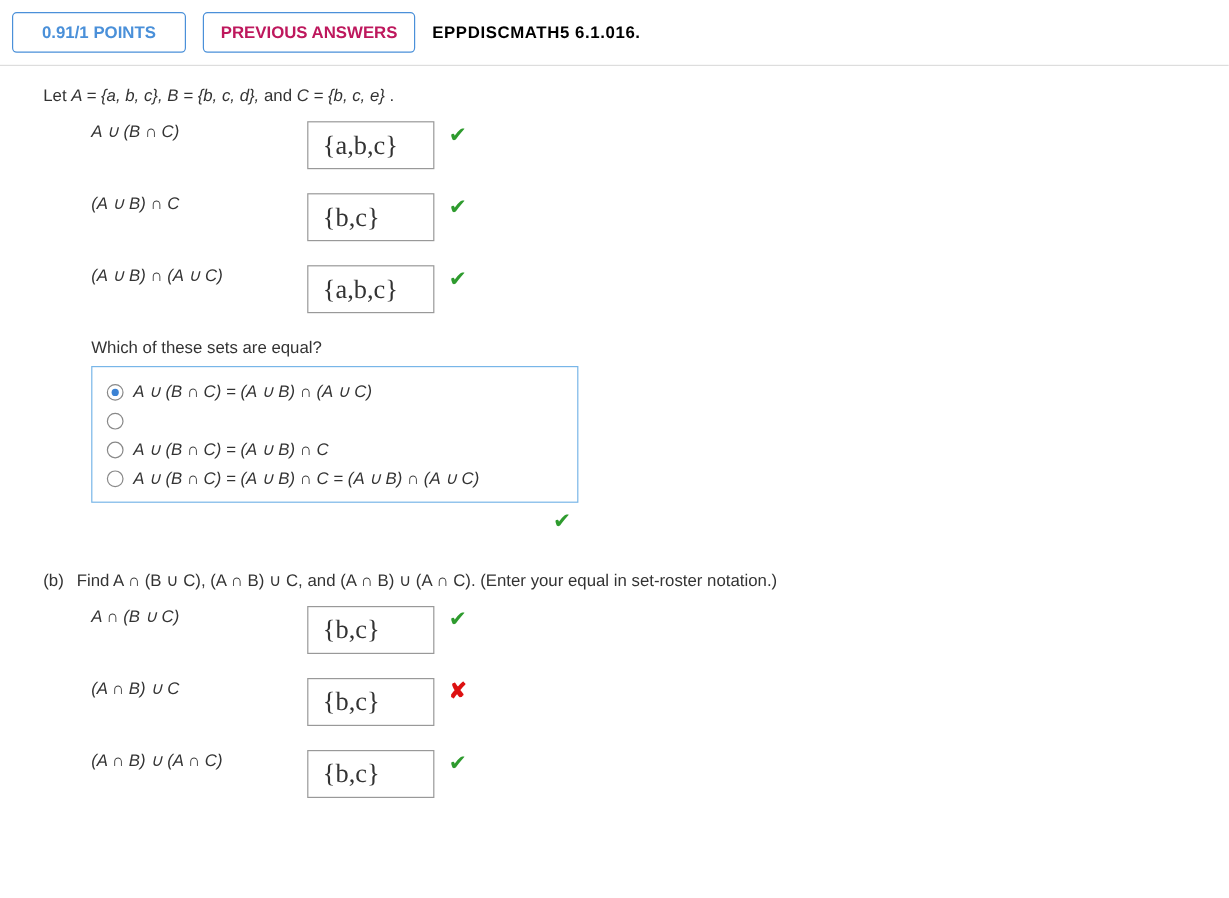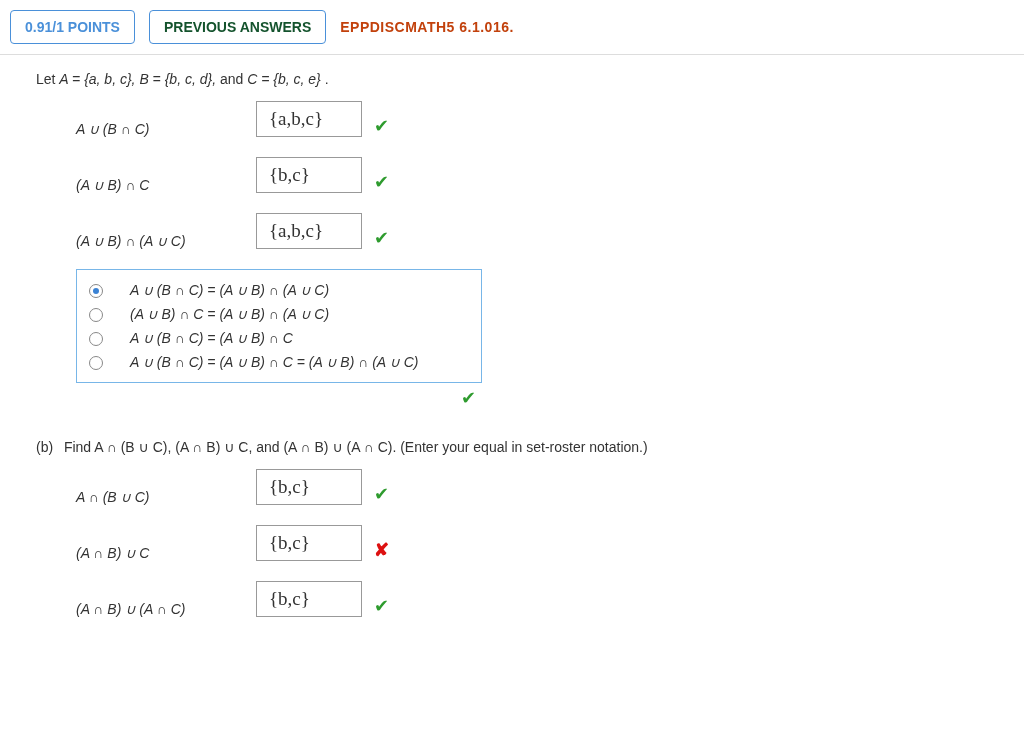--- a/index.html
+++ b/index.html
@@ -1,30 +1,30 @@
 <!DOCTYPE html>
 <html><head>
 <meta charset="utf-8">
 <style>
   body { margin:0; font-family: Arial, Helvetica, sans-serif; font-size:14px; color:#333; background:#fff; }
   .topbar { display:flex; align-items:center; border-bottom:1px solid #ddd; padding:10px 0 10px 10px; }
-  .points-box { border:1px solid #4a90d9; color:#4a90d9; padding:8px 14px; border-radius:4px; font-weight:bold; margin-right:14px; }
-  .prev-box   { border:1px solid #4a90d9; color:#14532d; padding:8px 14px; border-radius:4px; font-weight:bold; margin-right:14px; }
-  .question-id { font-weight:bold; color:#c2410c; letter-spacing:0.5px; }
+  .points-box { border:1px solid #4a90d9; color:#4a90d9; padding:8px 24px; border-radius:4px; font-weight:bold; margin-right:14px; }
+  .prev-box   { border:1px solid #4a90d9; color:#be185d; padding:8px 14px; border-radius:4px; font-weight:bold; margin-right:14px; }
+  .question-id { font-weight:bold; color:#000000; letter-spacing:0.5px; }
   .content { padding:16px 24px;margin-left:12px; }
   .prompt { margin-bottom:14px; }
   .part-label { display:inline-block; width:24px; }
-  .answer-row { display:flex; align-items:flex-end; margin:10px 0 20px 40px; }
+  .answer-row { display:flex; align-items:flex-start; margin:10px 0 20px 40px; }
   .expr { width:180px; font-style:italic; }
-  .answer-box { border:1px solid #999; padding:6px 12px; font-family:'Times New Roman', serif; font-size:19px; min-width:80px; text-align:left; margin-right:12px; }
+  .answer-box { border:1px solid #999; padding:6px 12px; font-family:'Times New Roman', serif; font-size:22px; min-width:80px; text-align:left; margin-right:12px; }
   .check { color:#2e9b2e; font-size:18px; }
   .cross { color:#d11; font-weight:bold; font-size:18px; }
   .subq { margin:8px 0 8px 40px; }
   .mc-box { border:1px solid #78b6e8; padding:8px 12px; margin-left:40px; width:380px; }
-  .mc-opt { display:flex; align-items:flex-start; padding:4px 0;gap:19px; }
+  .mc-opt { display:flex; align-items:flex-start; padding:4px 0; }
   .radio { width:12px; height:12px; border:1px solid #888; border-radius:50%; margin-right:8px; margin-top:2px; flex-shrink:0; display:flex; align-items:center; justify-content:center; }
   .radio.selected::after { content:""; width:6px; height:6px; background:#3b82d4; border-radius:50%; display:block; }
   .mc-text { font-style:italic; }
   .mc-check { text-align:right; padding:4px 12px 0 0; margin-left:40px; width:400px; }
   .ital { font-style:italic; }
   .section-b { margin-top:30px; }
 </style>
 </head>
 <body>
 
@@ -54,29 +54,29 @@
     <div class="expr">(A ∪ B) ∩ C</div>
     <div class="answer-box">{b,c}</div>
     <div class="check">✔</div>
   </div>
   <div class="answer-row">
     <div class="expr">(A ∪ B) ∩ (A ∪ C)</div>
     <div class="answer-box">{a,b,c}</div>
     <div class="check">✔</div>
   </div>
 
+  <div class="subq">Which of these sets are equal?</div>
 
   <div class="mc-box">
     <div class="mc-opt">
       <div class="radio selected"></div>
       <div class="mc-text">A ∪ (B ∩ C) = (A ∪ B) ∩ (A ∪ C)</div>
     </div>
     <div class="mc-opt">
       <div class="radio"></div>
-      <div class="mc-text">(A ∪ B) ∩ C = (A ∪ B) ∩ (A ∪ C)</div>
     </div>
     <div class="mc-opt">
       <div class="radio"></div>
       <div class="mc-text">A ∪ (B ∩ C) = (A ∪ B) ∩ C</div>
     </div>
     <div class="mc-opt">
       <div class="radio"></div>
       <div class="mc-text">A ∪ (B ∩ C) = (A ∪ B) ∩ C = (A ∪ B) ∩ (A ∪ C)</div>
     </div>
   </div>

